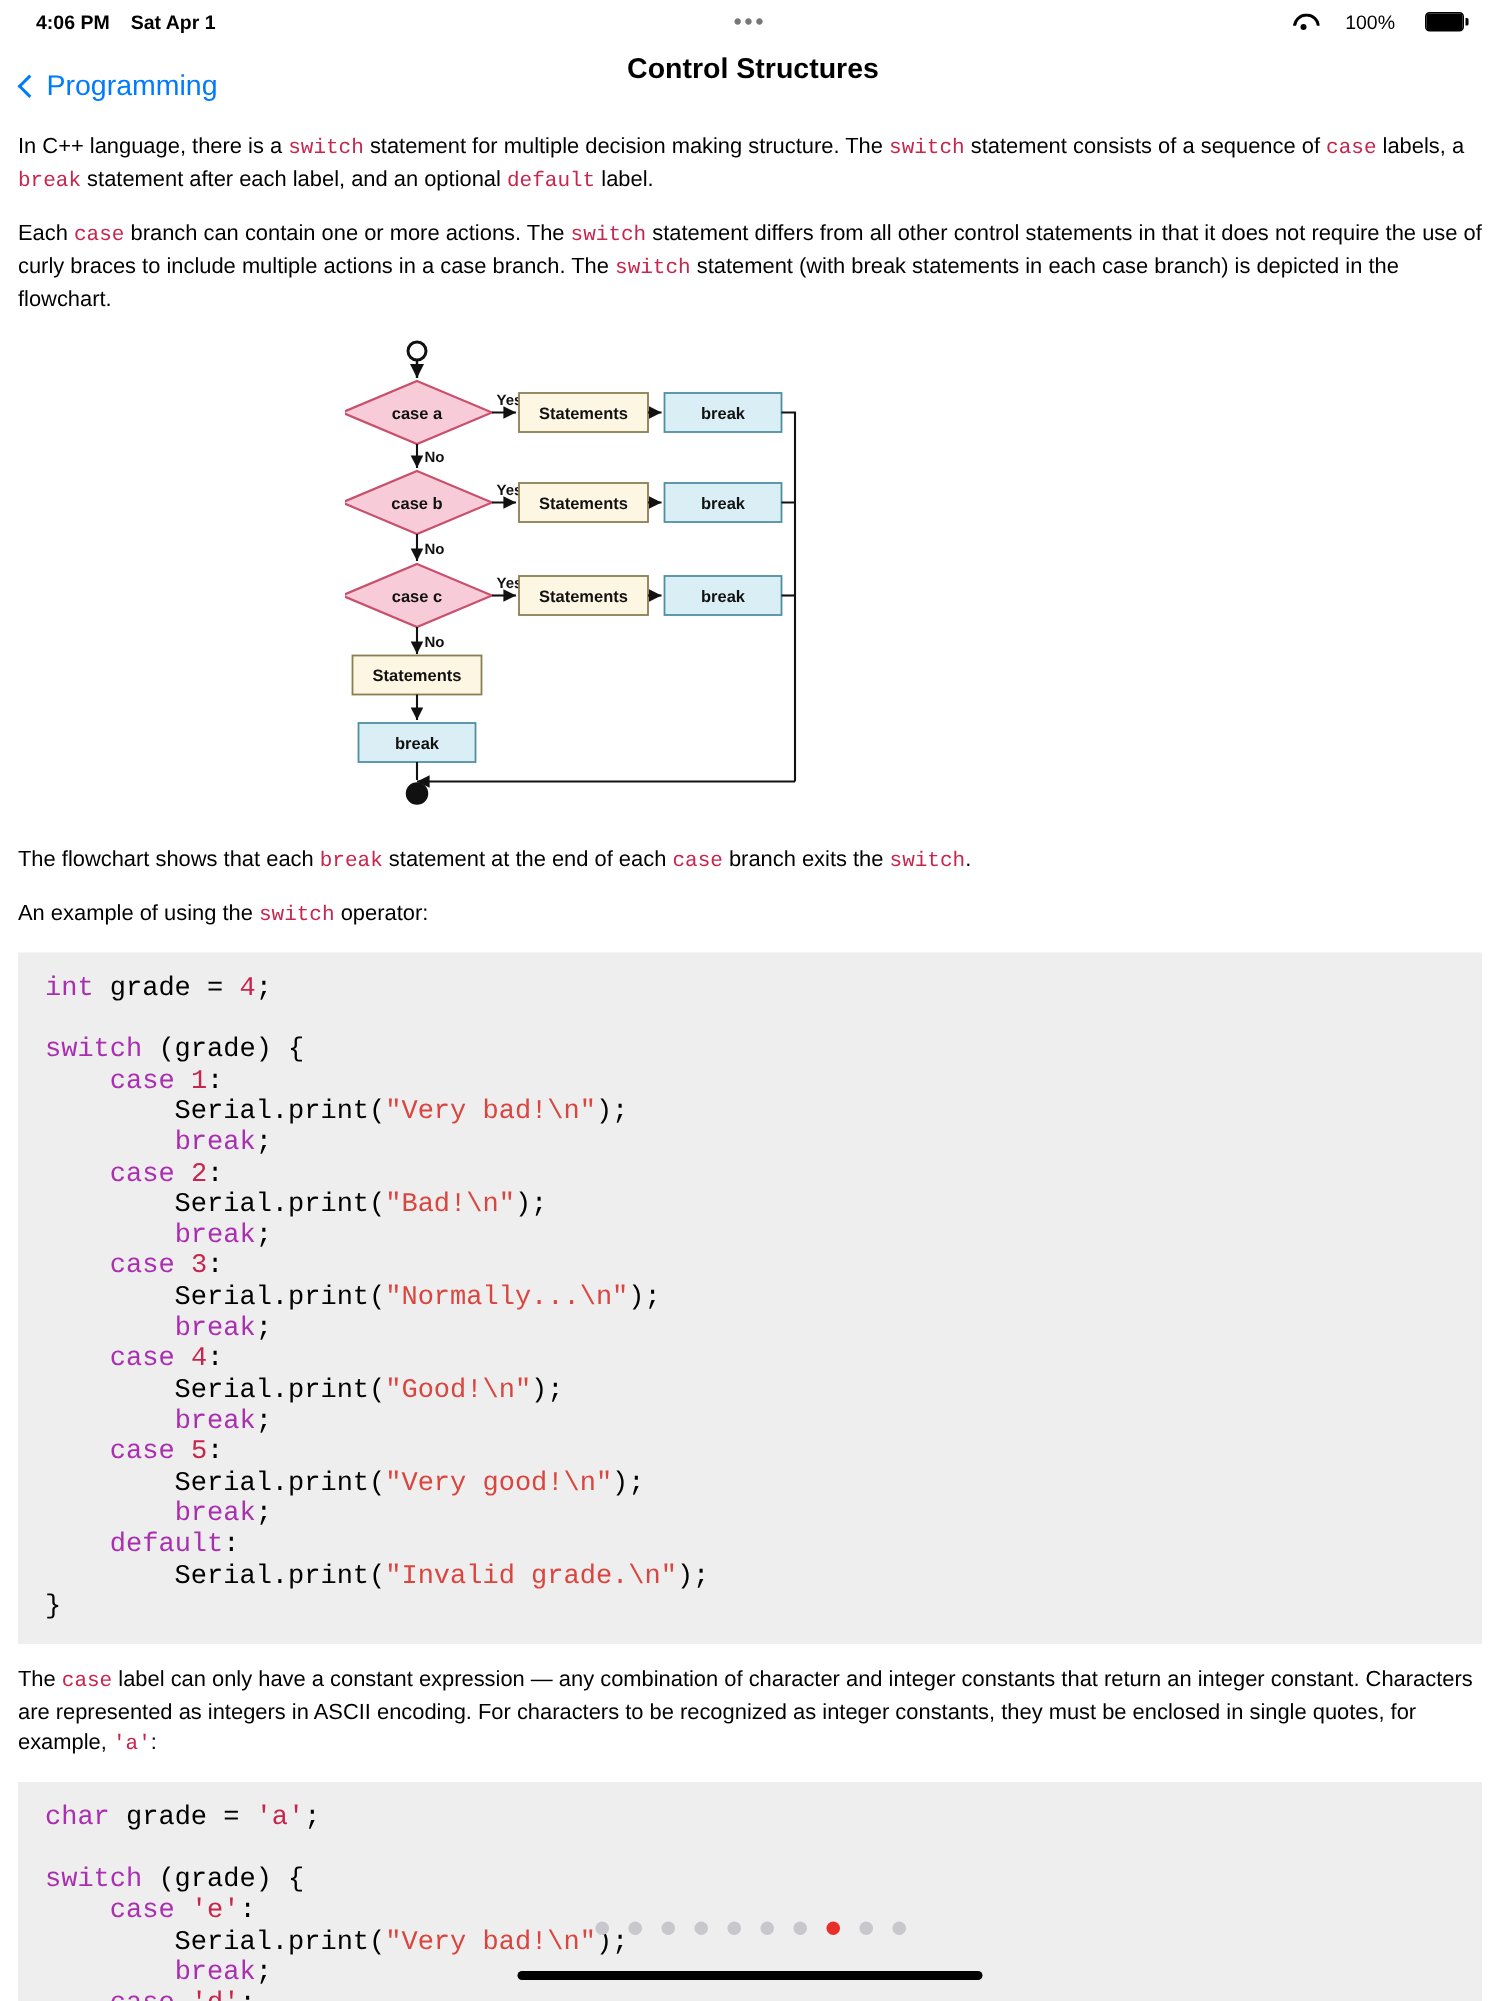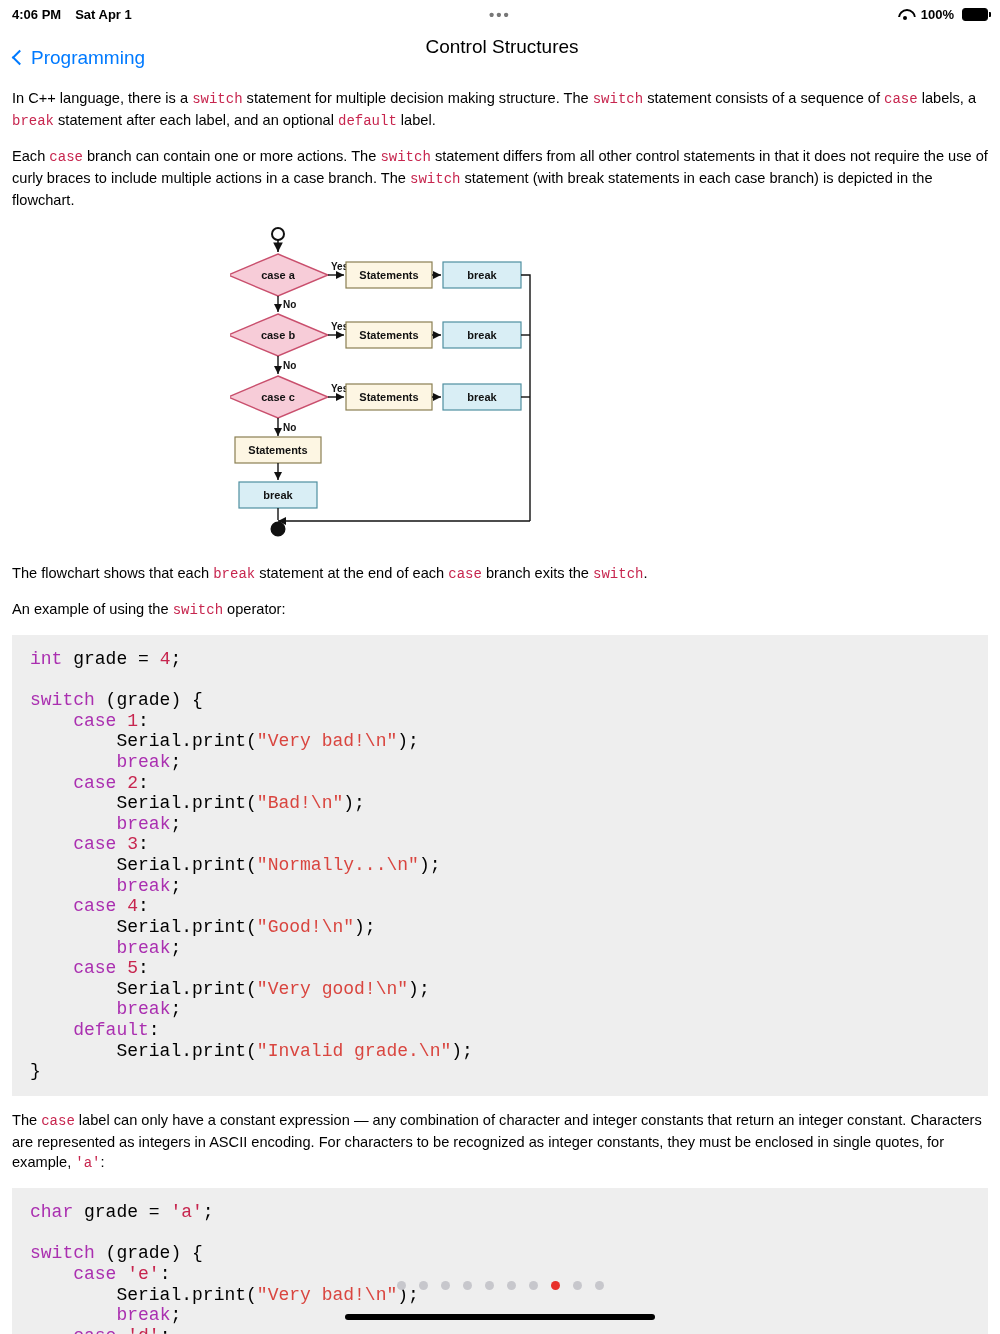--- a/index.html
+++ b/index.html
@@ -9,37 +9,37 @@
     background: #ffffff;
     font-family: "Liberation Sans", sans-serif;
     color: #000;
     overflow: hidden;
   }
   
   .statusbar {
     height: 28px;
     display: flex;
     align-items: center;
-    padding: 0 12px;
+    padding: 0 24px;
     font-size: 13px;
     font-weight: bold;
     color: #000;
     position: relative;
   }
   .sb-left { display: flex; gap: 14px; align-items: center; }
   .sb-center {
     position: absolute; left: 0; right: 0; top: 0; bottom: 0;
     display: flex; align-items: center; justify-content: center;
     pointer-events: none;
   }
   .dots3 { letter-spacing: 2px; color: #777; font-size: 15px; line-height: 1; }
   .sb-right {
     margin-left: auto;
-    display: flex; align-items: center; gap: 8px;
-    font-size: 13px; font-weight: bold; text-align: right;
+    display: flex; align-items: center; gap: 20px;
+    font-size: 13px; font-weight: normal; text-align: right;
   }
   .wifi-ico { display: inline-block; width: 16px; height: 12px; position: relative; }
   .wifi-ico::before {
     content: "";
     position: absolute; left: 1px; top: 1px;
     width: 14px; height: 14px;
     border: 2.4px solid #000;
     border-radius: 50%;
     clip-path: polygon(0 0, 100% 0, 100% 45%, 0 45%);
   }
@@ -72,21 +72,21 @@
   }
   .chev {
     display: inline-block; width: 11px; height: 11px;
     border-left: 2.6px solid #007aff; border-bottom: 2.6px solid #007aff;
     transform: rotate(45deg);
     margin-right: 1px;
   }
   .nav-title {
     position: absolute; left: 4px; right: 0;
     text-align: center;
-    font-size: 19px; font-weight: normal;
+    font-size: 19px; font-weight: bold;
   }
 
   
   .content {
     padding: 8px 12px 0 12px;
   }
   h2.sec {
     color: #a03fa8;
     font-size: 22px;
     font-weight: bold;

